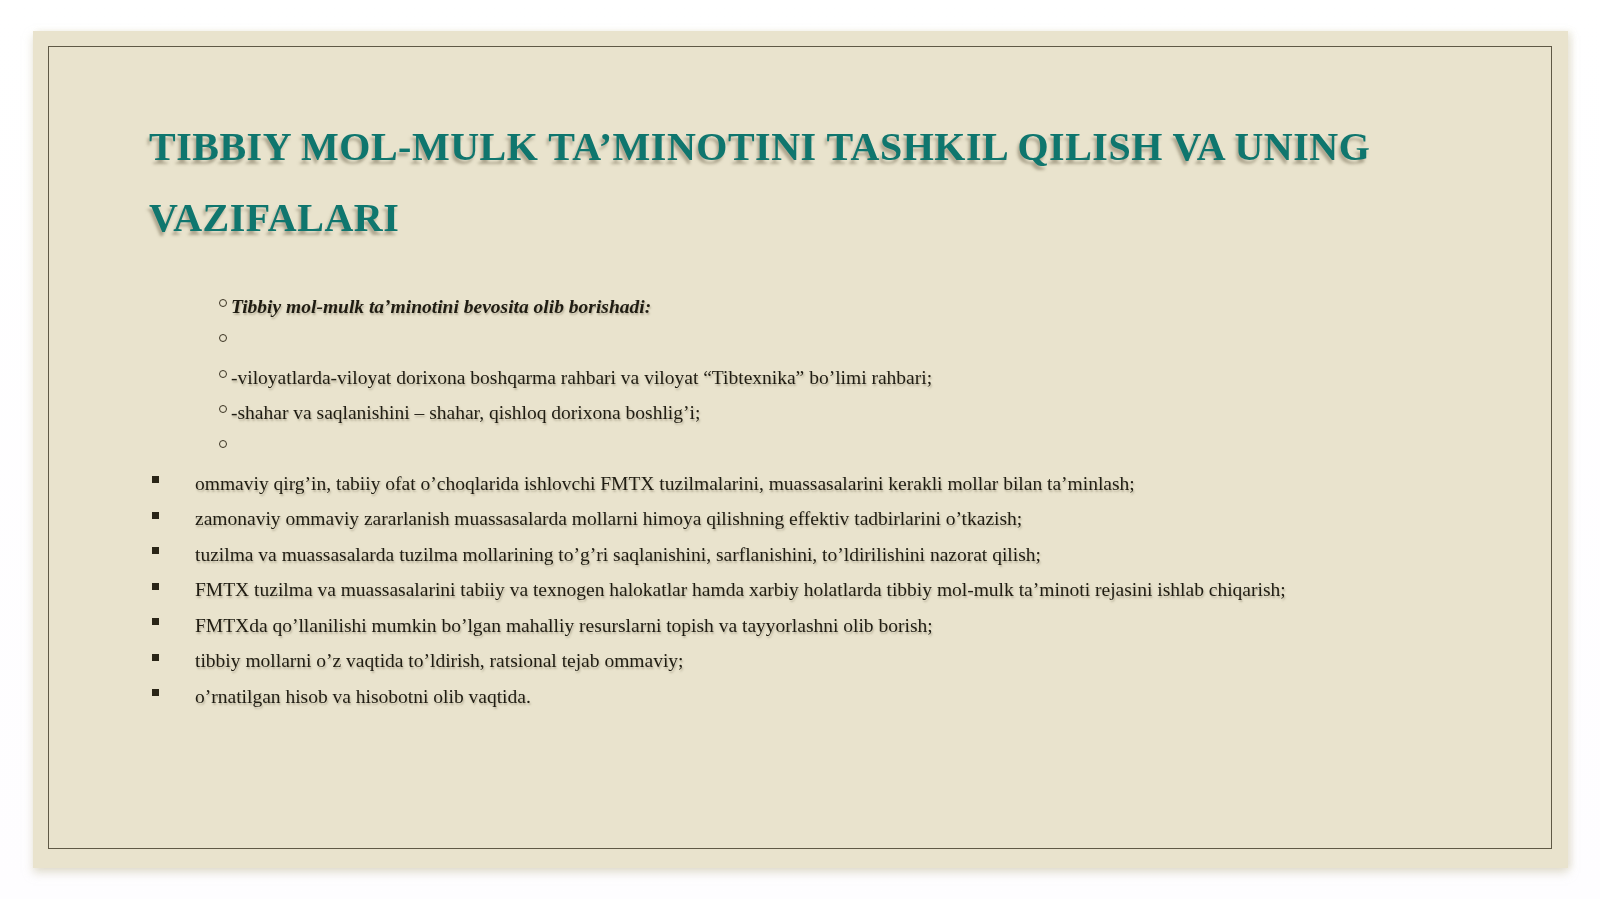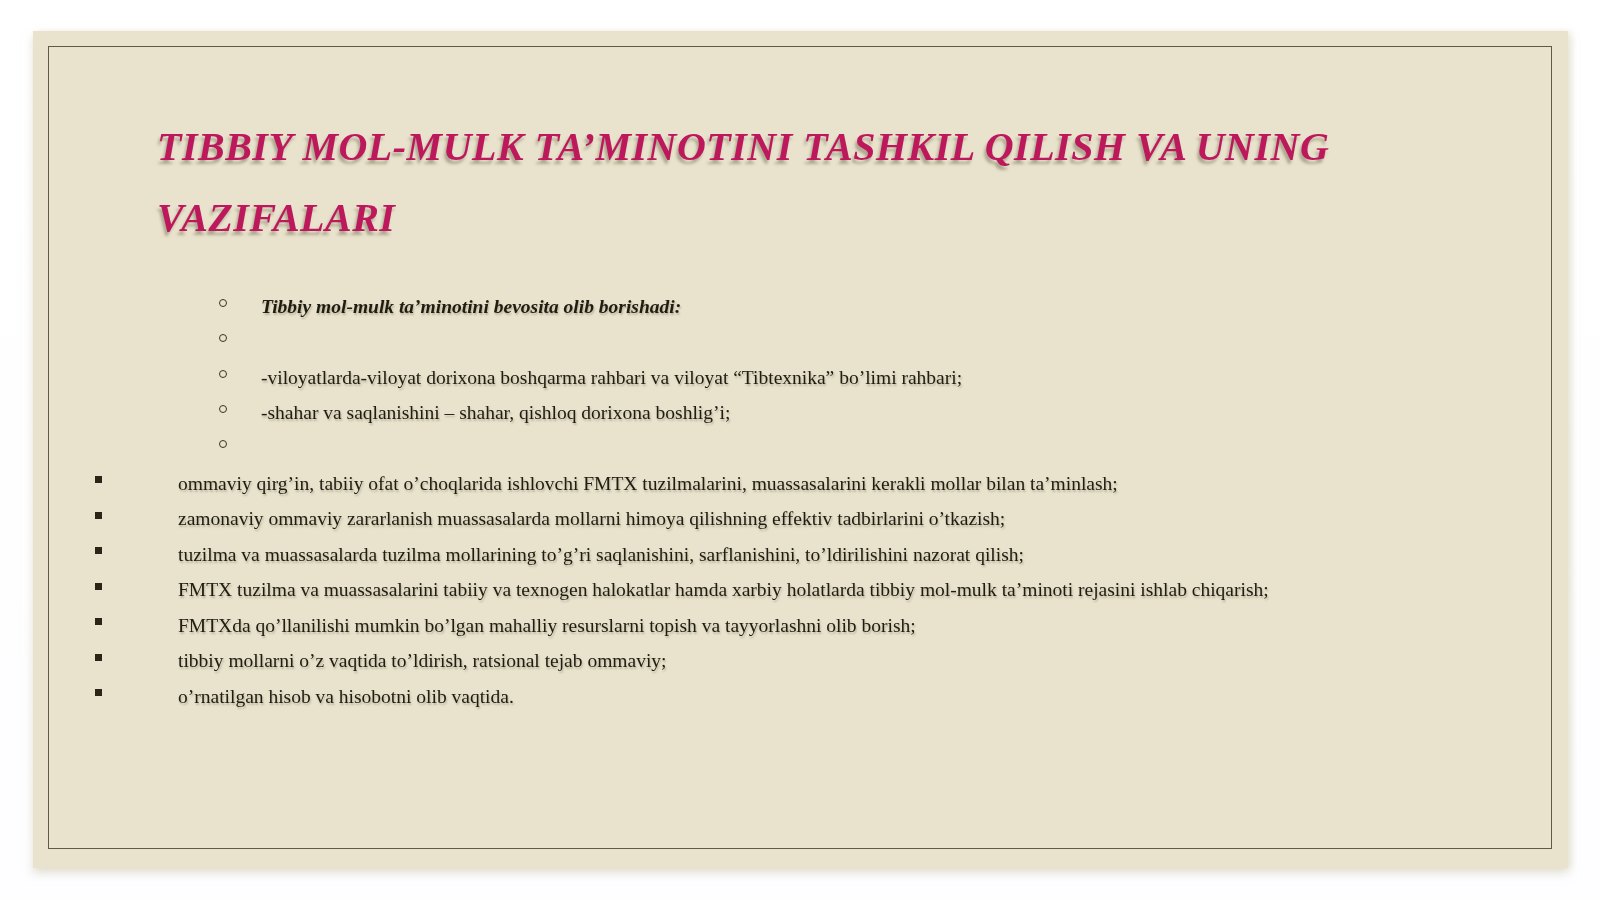--- a/index.html
+++ b/index.html
@@ -30,58 +30,57 @@
     position: absolute;
     left: 15px;
     top: 15px;
     right: 16px;
     bottom: 19px;
     border: 1px solid #5f5946;
     pointer-events: none;
   }
   .title {
     position: absolute;
-    left: 124px;
+    left: 116px;
     top: 80px;
     width: 1340px;
     margin: 0;
     font-size: 40px;
     font-weight: 700;
     letter-spacing: 0.5px;
     line-height: 71px;
-    color: #be185d;
+    color: #0f766e;
     text-shadow: -2px 4px 3px rgba(125, 117, 92, 0.55);
-    font-style: italic;
   }
   .content {
     position: absolute;
     left: 0;
     top: 258px;
     width: 100%;
   }
   .row {
     height: 35.45px;
     display: flex;
     align-items: center;
     white-space: nowrap;
     font-size: 19.5px;
     color: #1f1c12;
     text-shadow: 1px 2px 2px rgba(130, 122, 98, 0.45);
   }
-  .intro-row { padding-left: 186px; gap: 30px; }
+  .intro-row { padding-left: 186px; }
   .bullet-circle {
     flex: none;
     width: 6px;
     height: 6px;
     border: 1.5px solid #3a3322;
     border-radius: 50%;
     margin-right: 4px;
     transform: translateY(-4px);
   }
-  .task-row { padding-left: 62px; gap: 40px; }
+  .task-row { padding-left: 119px; }
   .bullet-square {
     flex: none;
     width: 7px;
     height: 7px;
     background: #2a2517;
     margin-right: 36px;
     transform: translateY(-4px);
   }
   .t-bold { font-weight: 700; }
   .t-bold-italic { font-weight: 700; font-style: italic; }

